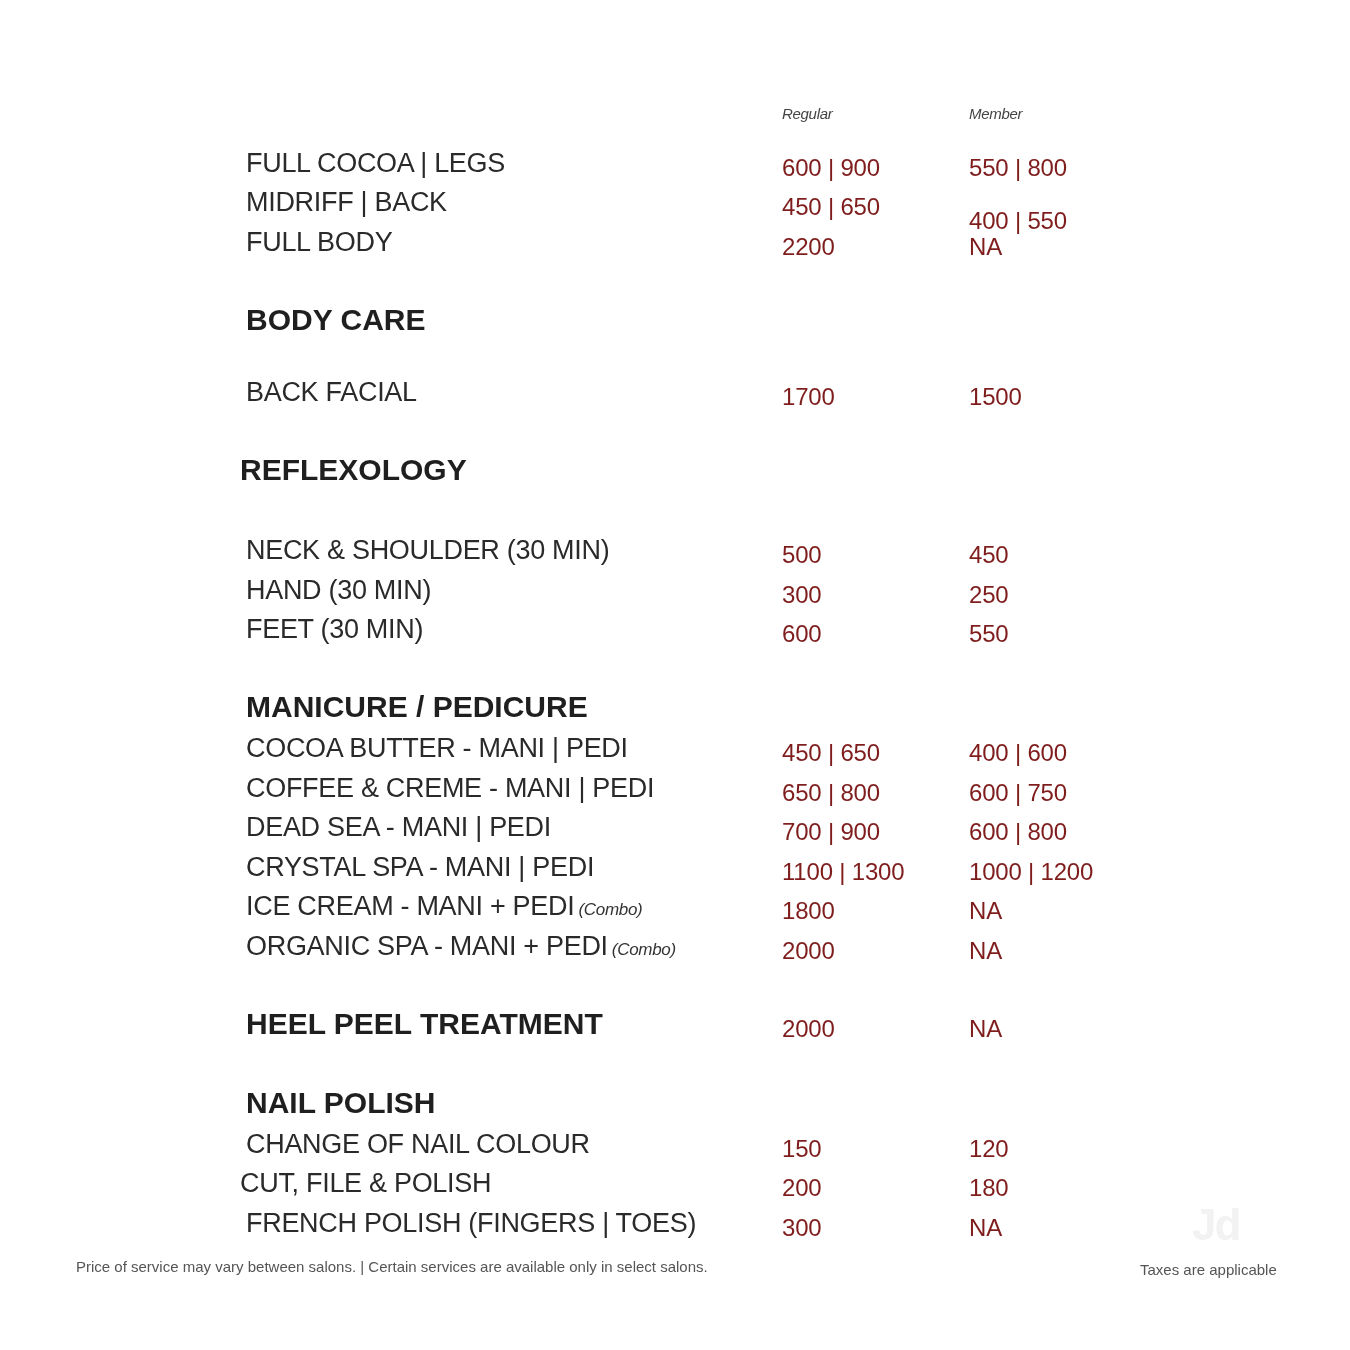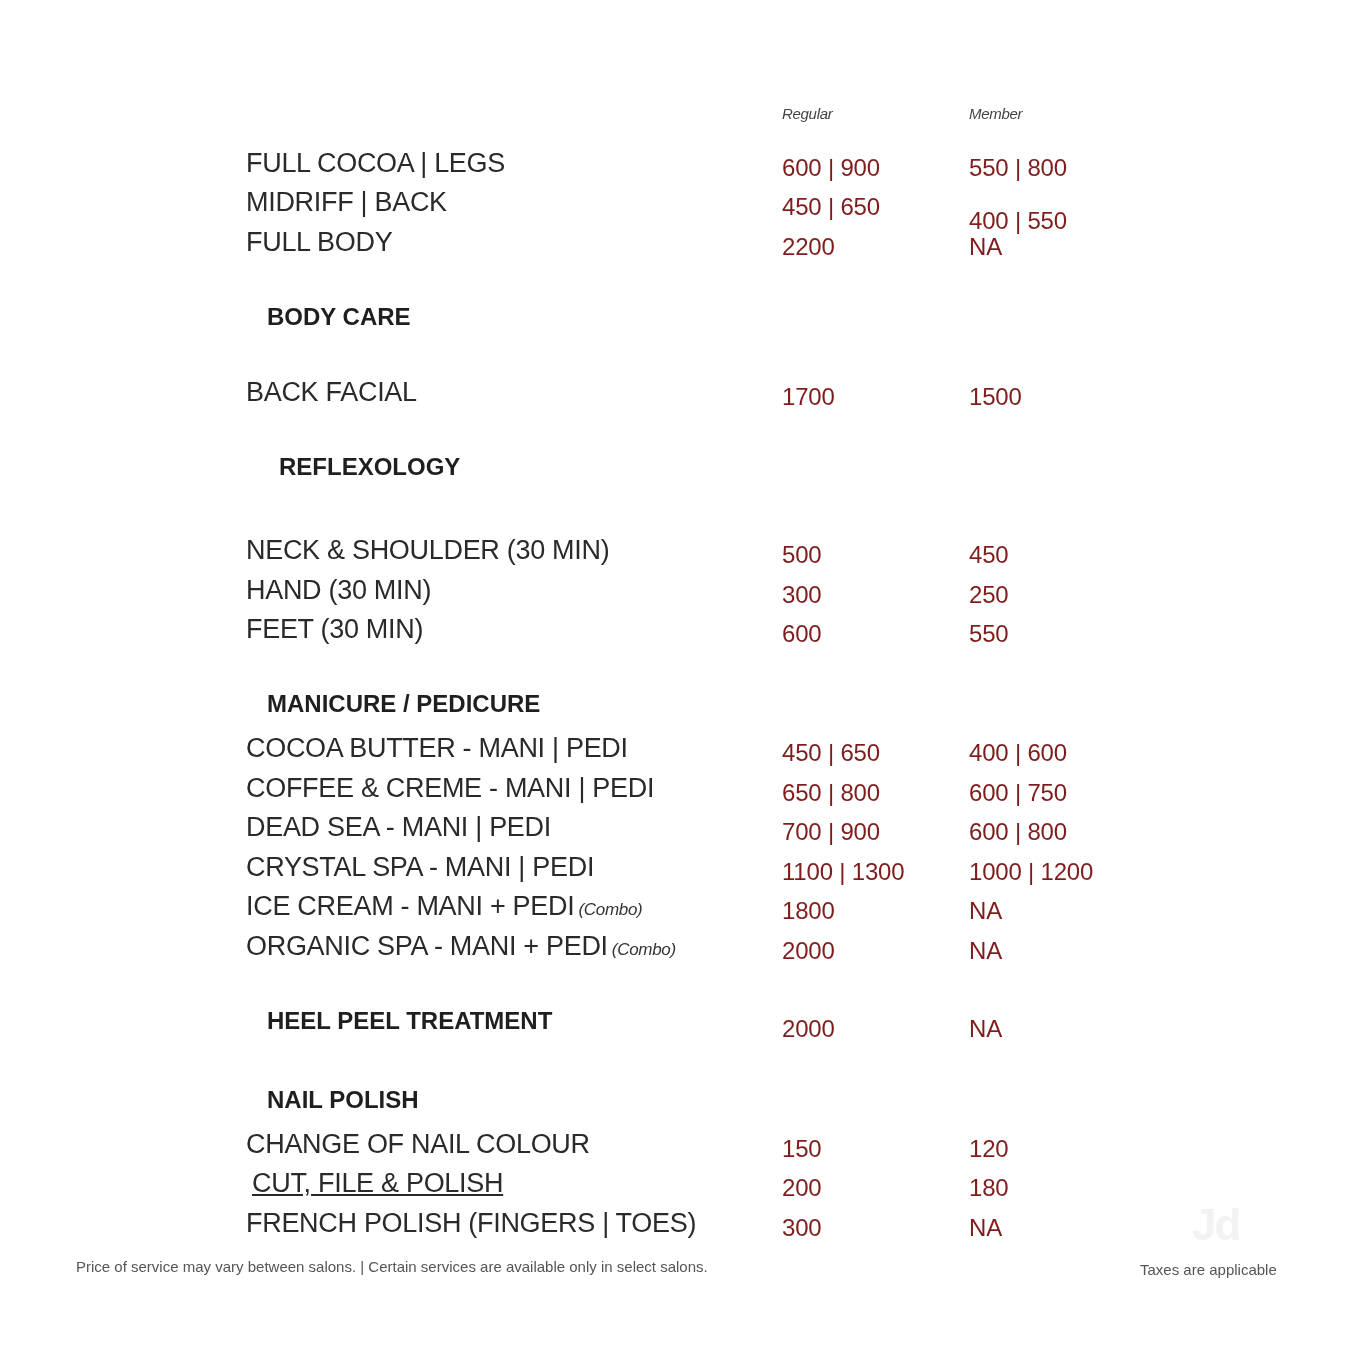--- a/index.html
+++ b/index.html
@@ -2,21 +2,21 @@
 <html><head>
   <meta charset="utf-8">
   <style>
     html, body { margin: 0; padding: 0; background: #ffffff; }
     body { width: 1350px; height: 1350px; position: relative; overflow: hidden;
            font-family: "Liberation Sans", sans-serif; color: #222222; }
     .abs { position: absolute; white-space: nowrap; }
     .col-head { font-style: italic; font-size: 15px; color: #444444; letter-spacing: -0.3px; }
     .item { font-size: 27px; color: #2a2a2a; letter-spacing: -0.3px; }
     .price { font-size: 24px; color: #7f1d1d; letter-spacing: -0.2px; }
-    .heading { font-size: 24px; font-weight: bold; color: #1f1f1f; letter-spacing: 0px; margin-left: 21px; }
+    .heading { font-size: 30px; font-weight: bold; color: #1f1f1f; letter-spacing: 0px; }
     .combo { font-style: italic; font-size: 17px; color: #333333; margin-left: 4px; }
     .foot { font-size: 15px; color: #555555; }
     .watermark { font-size: 44px; color: #f2f2f2; font-weight: bold; letter-spacing: -2px; }
   </style>
 </head>
 <body>
 
 <div id="menu">
   <span class="abs col-head" style="left:782px; top:105px;">Regular</span>
   <span class="abs col-head" style="left:969px; top:105px;">Member</span>
@@ -26,21 +26,21 @@
     <div class="abs item" style="left: 246px; top: 187px;"><span>MIDRIFF | BACK</span></div>
     <div class="abs price" style="left: 782px; top: 193px;">450 | 650</div>
     <div class="abs price" style="left: 969px; top: 207px;">400 | 550</div>
     <div class="abs item" style="left: 246px; top: 227px;"><span>FULL BODY</span></div>
     <div class="abs price" style="left: 782px; top: 233px;">2200</div>
     <div class="abs price" style="left: 969px; top: 233px;">NA</div>
     <div class="abs heading" style="left: 246px; top: 303px;"><span>BODY CARE</span></div>
     <div class="abs item" style="left: 246px; top: 377px;"><span>BACK FACIAL</span></div>
     <div class="abs price" style="left: 782px; top: 383px;">1700</div>
     <div class="abs price" style="left: 969px; top: 383px;">1500</div>
-    <div class="abs heading" style="left: 258px; top: 453px;"><span>REFLEXOLOGY</span></div>
+    <div class="abs heading" style="left: 240px; top: 453px;"><span>REFLEXOLOGY</span></div>
     <div class="abs item" style="left: 246px; top: 535px;"><span>NECK &amp; SHOULDER (30 MIN)</span></div>
     <div class="abs price" style="left: 782px; top: 541px;">500</div>
     <div class="abs price" style="left: 969px; top: 541px;">450</div>
     <div class="abs item" style="left: 246px; top: 575px;"><span>HAND (30 MIN)</span></div>
     <div class="abs price" style="left: 782px; top: 581px;">300</div>
     <div class="abs price" style="left: 969px; top: 581px;">250</div>
     <div class="abs item" style="left: 246px; top: 614px;"><span>FEET (30 MIN)</span></div>
     <div class="abs price" style="left: 782px; top: 620px;">600</div>
     <div class="abs price" style="left: 969px; top: 620px;">550</div>
     <div class="abs heading" style="left: 246px; top: 690px;"><span>MANICURE / PEDICURE</span></div>
@@ -62,21 +62,21 @@
     <div class="abs item" style="left: 246px; top: 931px;"><span>ORGANIC SPA - MANI + PEDI</span><span class="combo">(Combo)</span></div>
     <div class="abs price" style="left: 782px; top: 937px;">2000</div>
     <div class="abs price" style="left: 969px; top: 937px;">NA</div>
     <div class="abs heading" style="left: 246px; top: 1007px;"><span>HEEL PEEL TREATMENT</span></div>
     <div class="abs price" style="left: 782px; top: 1015px;">2000</div>
     <div class="abs price" style="left: 969px; top: 1015px;">NA</div>
     <div class="abs heading" style="left: 246px; top: 1086px;"><span>NAIL POLISH</span></div>
     <div class="abs item" style="left: 246px; top: 1129px;"><span>CHANGE OF NAIL COLOUR</span></div>
     <div class="abs price" style="left: 782px; top: 1135px;">150</div>
     <div class="abs price" style="left: 969px; top: 1135px;">120</div>
-    <div class="abs item" style="left: 252px; top: 1168px; text-decoration: underline;"><span>CUT, FILE &amp; POLISH</span></div>
+    <div class="abs item" style="left: 240px; top: 1168px;"><span>CUT, FILE &amp; POLISH</span></div>
     <div class="abs price" style="left: 782px; top: 1174px;">200</div>
     <div class="abs price" style="left: 969px; top: 1174px;">180</div>
     <div class="abs item" style="left: 246px; top: 1208px;"><span>FRENCH POLISH (FINGERS | TOES)</span></div>
     <div class="abs price" style="left: 782px; top: 1214px;">300</div>
     <div class="abs price" style="left: 969px; top: 1214px;">NA</div>
   </div>
 
 <div class="abs watermark" style="left:1192px; top:1200px;">Jd</div>
 
 <div class="abs foot" style="left:76px; top:1258px;">Price of service may vary between salons. | Certain services are available only in select salons.</div>

